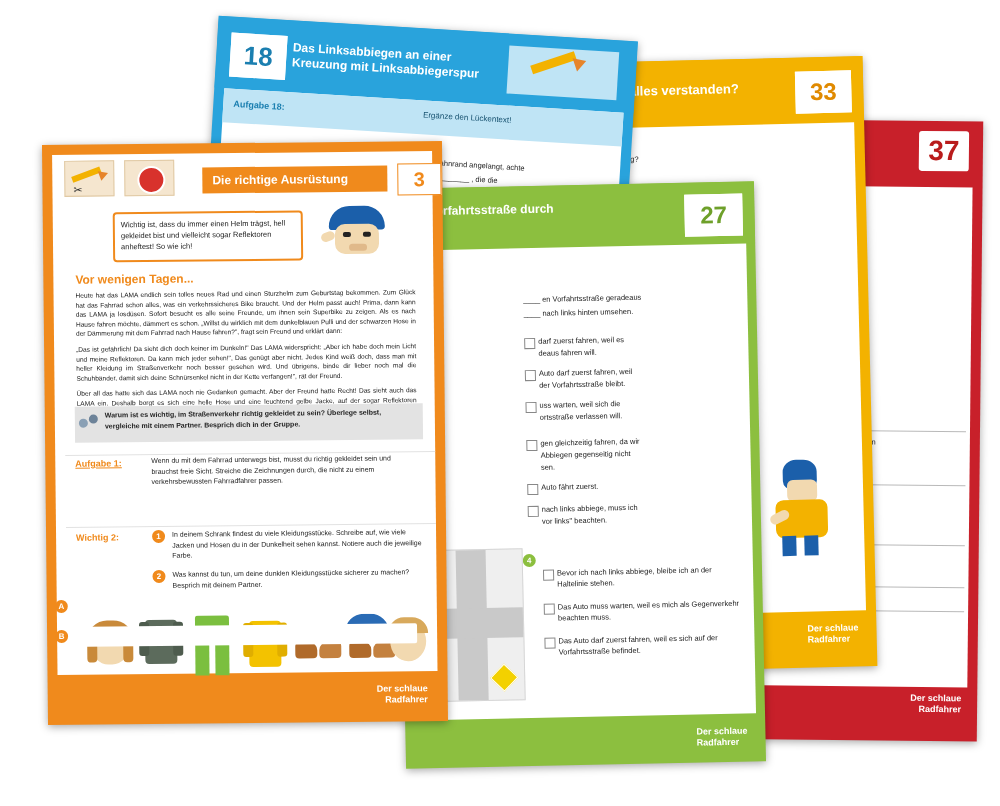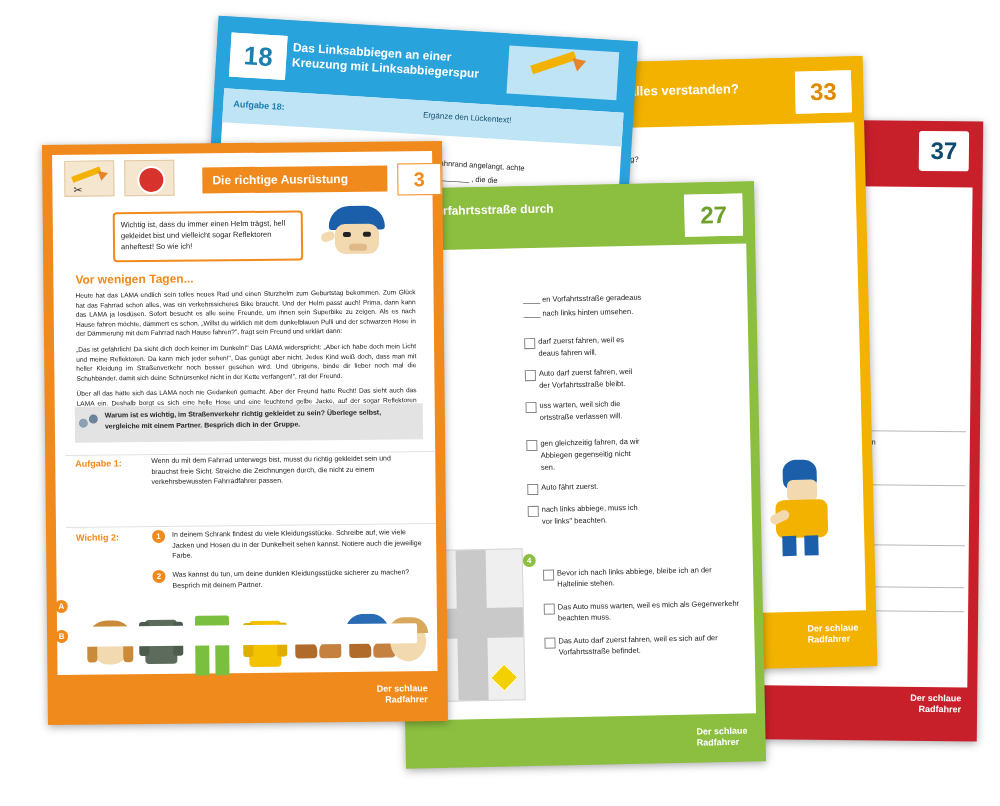--- a/index.html
+++ b/index.html
@@ -12,21 +12,21 @@
   
   .page-inner{position:absolute;left:0;top:0;width:100%;height:100%;}
 
   .numbox{position:absolute;background:#fff;border:2px solid #fff;display:flex;align-items:center;justify-content:center;font-weight:bold;}
 
   .footer-logo{position:absolute;color:#fff;font-size:9px;font-weight:bold;line-height:11px;text-align:right;}
 
   
   #sheet37{left:690px;top:120px;width:290px;height:620px;transform:rotate(0.6deg);background:#c8202a;}
   #sheet37 .white-area{position:absolute;left:10px;top:66px;width:270px;height:500px;background:#fff;}
-  #sheet37 .num{right:14px;top:10px;width:46px;height:36px;color:#0c4a6e;font-size:24px;border-radius:3px;}
+  #sheet37 .num{right:14px;top:10px;width:46px;height:36px;color:#b91c1c;font-size:28px;border-radius:3px;}
   #sheet37 .sign{position:absolute;left:30px;top:86px;width:60px;height:120px;}
   #sheet37 .txt{position:absolute;font-size:7.5px;color:#222;line-height:11px;}
 
   
   #sheet33{left:540px;top:60px;width:330px;height:610px;transform:rotate(-1.4deg);background:#f3b200;}
   #sheet33 .head{position:absolute;left:0;top:0;width:100%;height:66px;background:#f3b200;}
   #sheet33 .num{right:12px;top:14px;width:52px;height:38px;color:#e08a00;font-size:24px;}
   #sheet33 .headtitle{position:absolute;left:14px;top:22px;color:#fff;font-weight:bold;font-size:13px;}
   #sheet33 .white-area{position:absolute;left:10px;top:66px;width:310px;height:488px;background:#fff;}
   #sheet33 .q{position:absolute;font-size:7.5px;color:#222;line-height:11px;}
@@ -308,21 +308,21 @@
         </div>
 
         <div class="greybox"></div>
         <div style="position:absolute;left:24px;top:258px;width:22px;height:22px;">
           <div style="position:absolute;left:0;top:6px;width:9px;height:9px;border-radius:50%;background:#8aa0b5;"></div>
           <div style="position:absolute;left:10px;top:2px;width:9px;height:9px;border-radius:50%;background:#6d8399;"></div>
         </div>
         <div class="greytxt">Warum ist es wichtig, im Straßenverkehr richtig gekleidet zu sein? Überlege selbst, vergleiche mit einem Partner. Besprich dich in der Gruppe.</div>
 
         <div style="position:absolute;left:10px;top:300px;width:370px;height:1px;background:#e2e2e2;"></div>
-        <div class="taskhdr" style="top:304px;">Aufgabe 1:</div>
+        <div class="taskhdr" style="top:304px;text-decoration:underline;">Aufgabe 1:</div>
         <div class="tasktxt" style="left:96px;top:302px;width:268px;">Wenn du mit dem Fahrrad unterwegs bist, musst du richtig gekleidet sein und brauchst freie Sicht. Streiche die Zeichnungen durch, die nicht zu einem verkehrsbewussten Fahrradfahrer passen.</div>
 
         <div class="clothes">
           <div style="left:0;top:6px;width:46px;height:50px;">
             <div style="position:absolute;left:4px;top:4px;width:38px;height:40px;background:#f2d9b0;border-radius:50% 50% 45% 45%;"></div>
             <div style="position:absolute;left:0;top:0;width:46px;height:20px;background:#c98a3a;border-radius:22px 22px 0 0;"></div>
             <div style="position:absolute;left:0;top:14px;width:10px;height:28px;background:#c98a3a;border-radius:4px;"></div>
             <div style="position:absolute;left:36px;top:14px;width:10px;height:28px;background:#c98a3a;border-radius:4px;"></div>
           </div>
           <div style="left:52px;top:0;width:44px;height:60px;">

